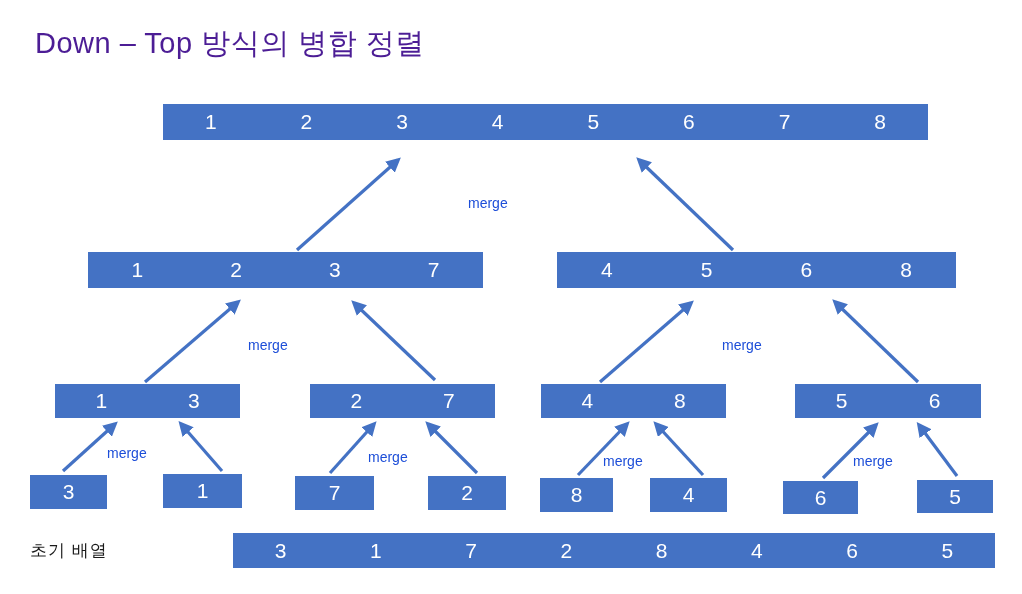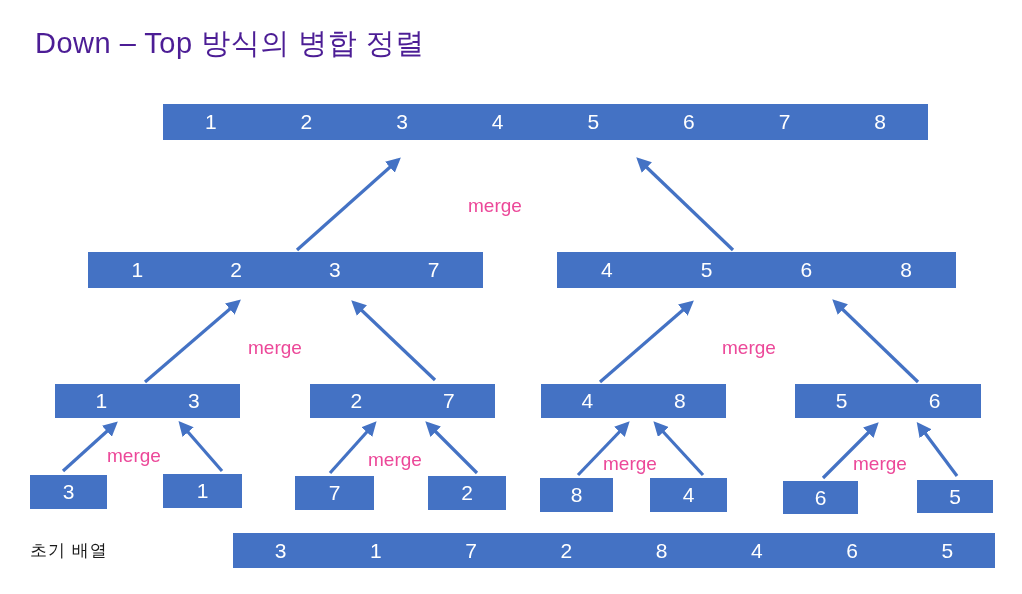--- a/index.html
+++ b/index.html
@@ -12,21 +12,21 @@
     font-size:29px;color:#4c1d95;letter-spacing:0.5px;margin-left:35px;
   }
   .bar{
     position:absolute;background:var(--accent,#4472C4);
     display:flex;justify-content:space-around;align-items:center;
     color:#fff;font-size:21px;font-weight:400;
   }
   .num{display:inline-block;}
   .single{justify-content:center;}
   .merge{
-    position:absolute;font-size:19px;color:#ec4899;
+    position:absolute;font-size:14px;color:#1d4ed8;
   }
   #initial-label{
     position:absolute;left:30px;top:539px;font-size:17px;color:#1a1a1a;letter-spacing:1px;
   }
   
   #bar-sorted   {left:163px;top:104px;width:765px;height:36px;}
   #bar-l2-left  {left:88px; top:252px;width:395px;height:36px;}
   #bar-l2-right {left:557px;top:252px;width:399px;height:36px;}
   #box-13{left:55px; top:384px;width:185px;height:34px;}
   #box-27{left:310px;top:384px;width:185px;height:34px;}

